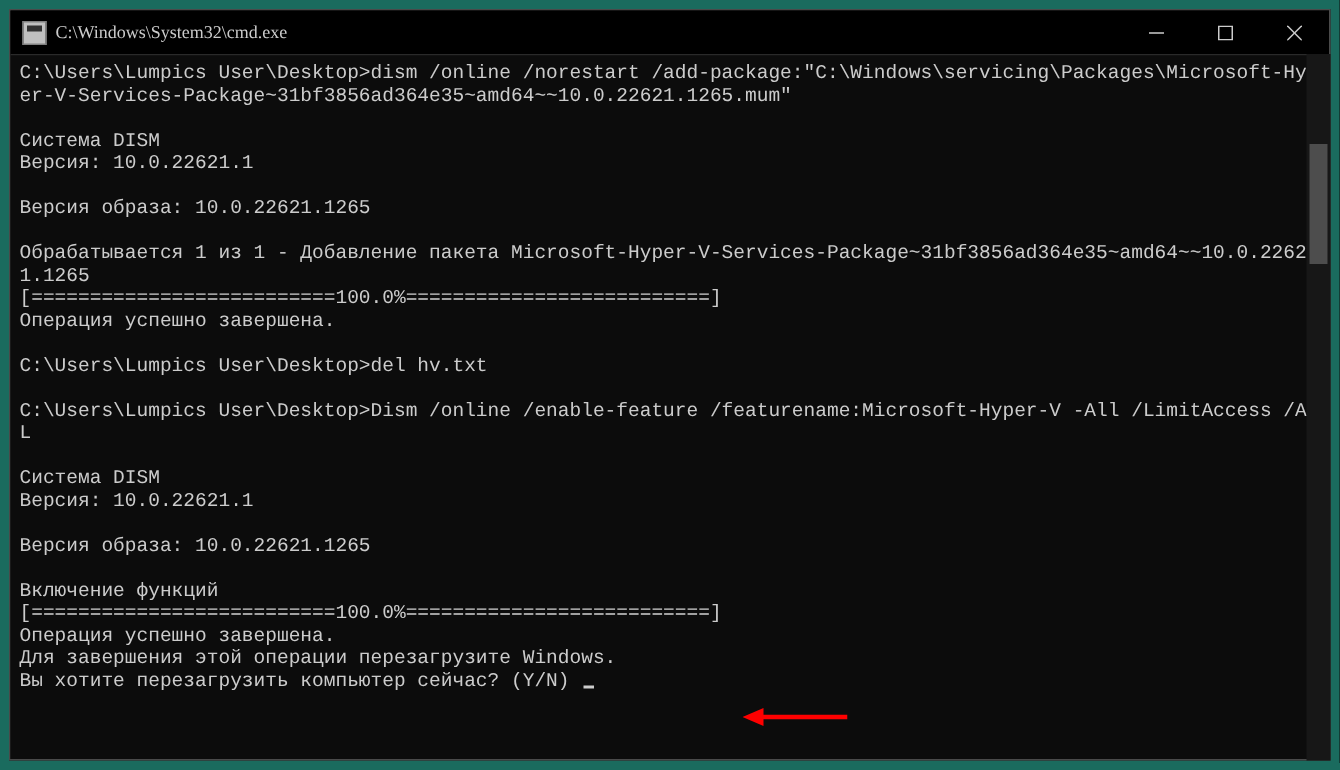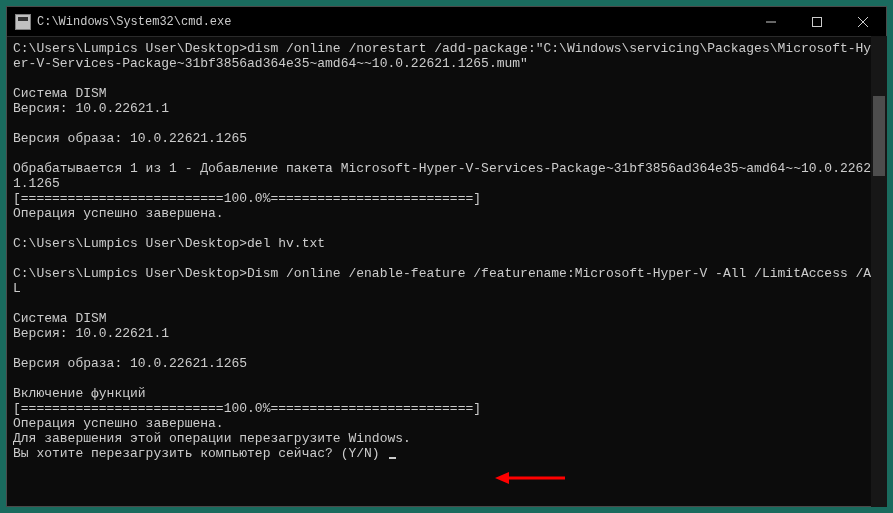--- a/index.html
+++ b/index.html
@@ -45,21 +45,21 @@
       position: absolute;
       top: 2px;
       left: 2px;
       right: 2px;
       height: 4px;
       background: #333;
     }
     .titlebar-title {
       color: #cccccc;
       font-size: 12px;
-      font-family: Liberation Mono, monospace;
+      font-family: Liberation Serif, serif;
       flex: 1;
     }
     .window-controls {
       display: flex;
       height: 100%;
     }
     .window-control {
       width: 46px;
       height: 100%;
       display: flex;

